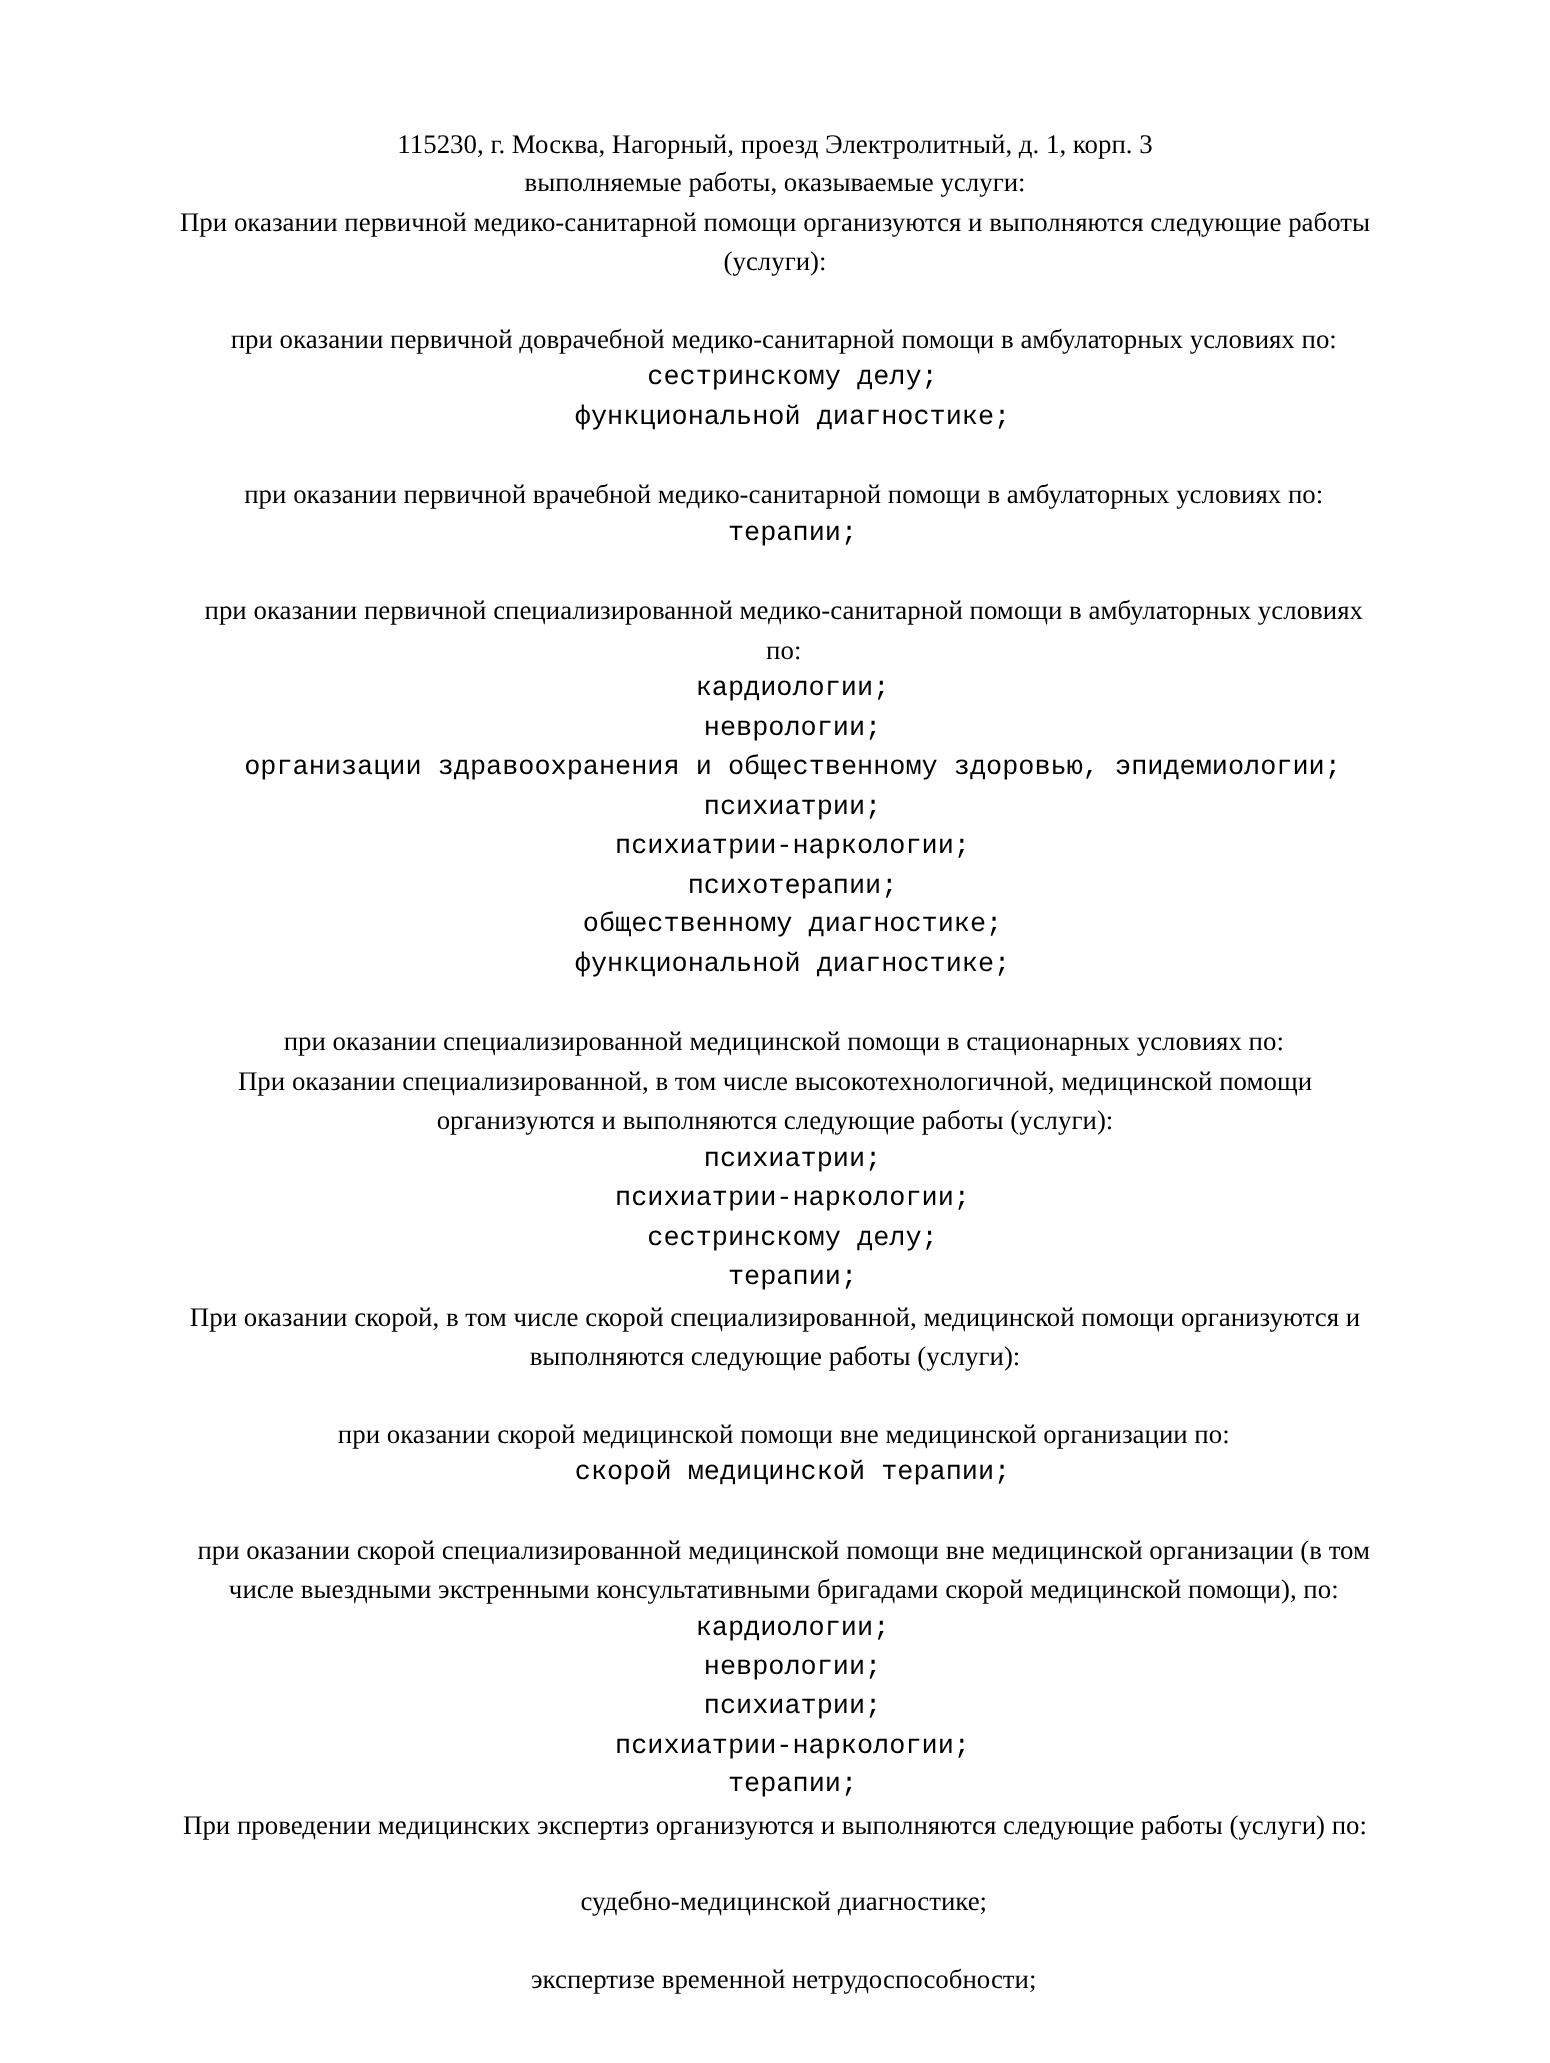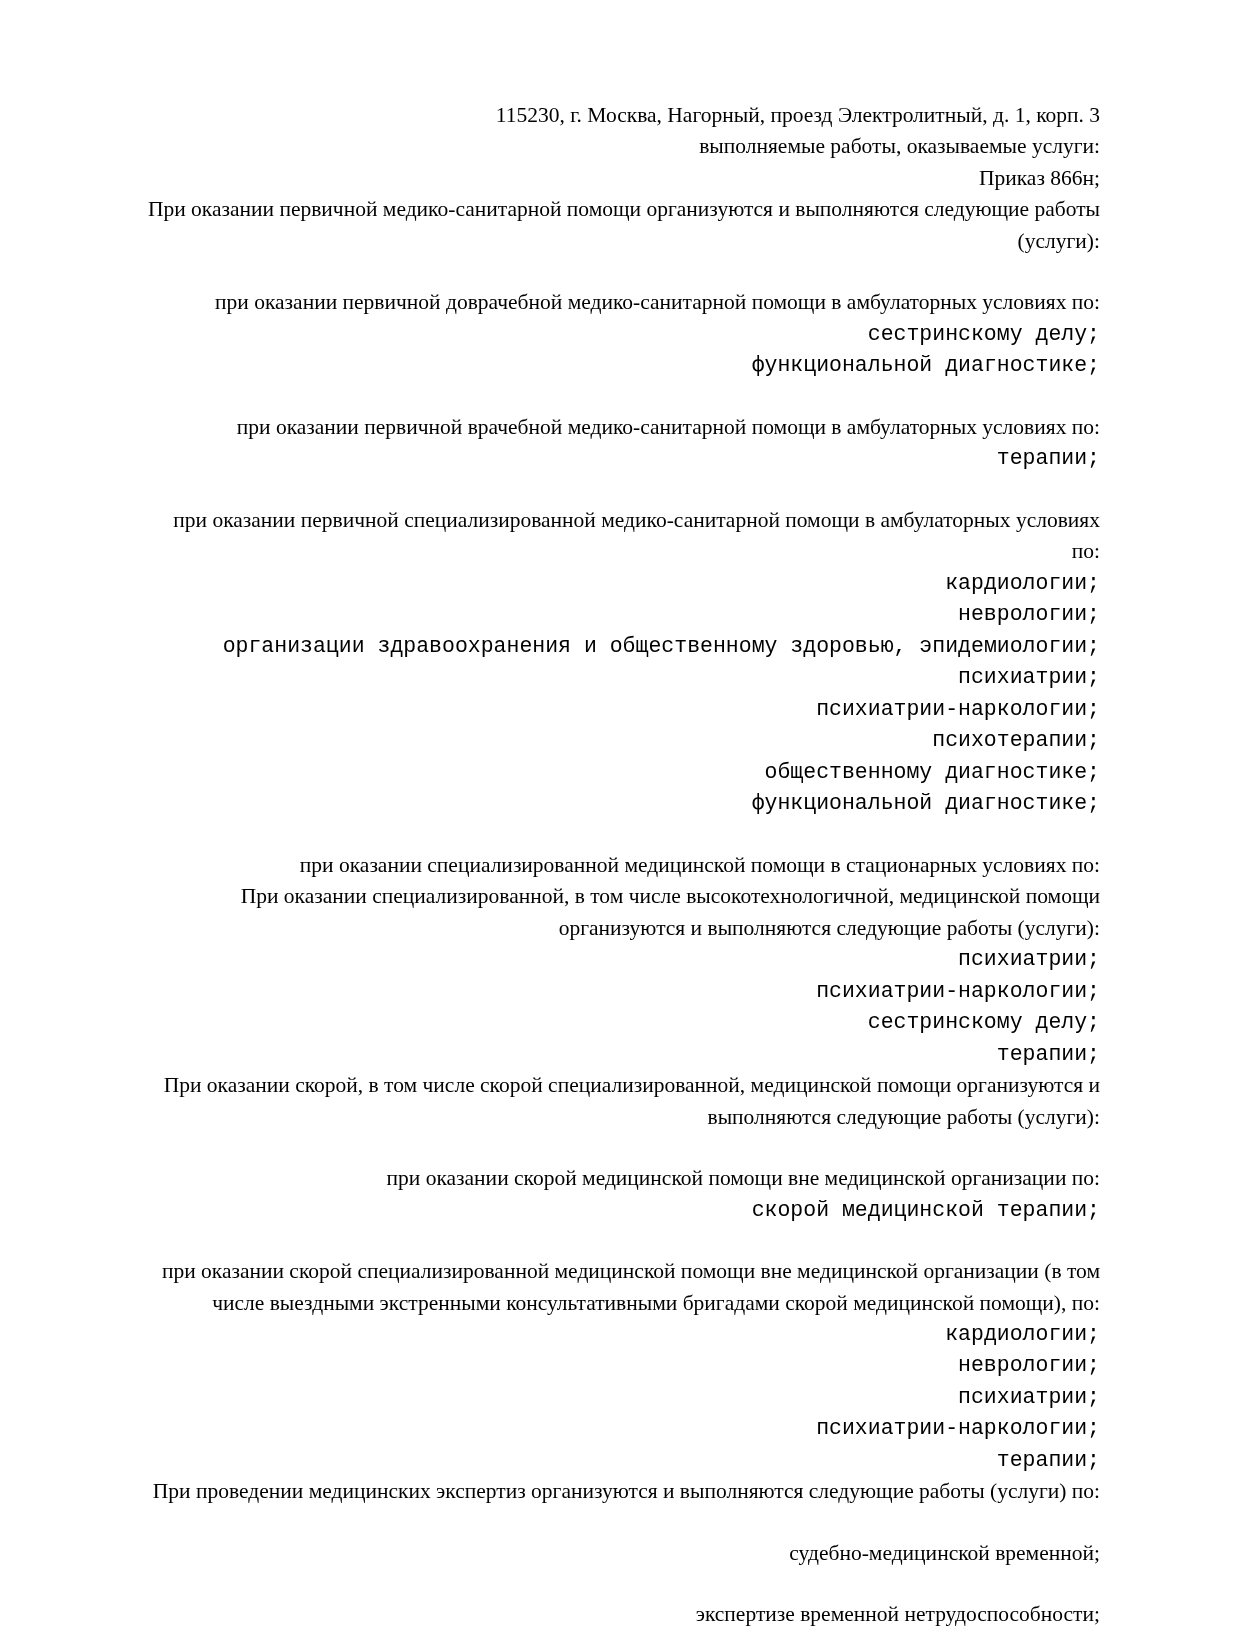--- a/index.html
+++ b/index.html
@@ -13,41 +13,40 @@
     position: relative;
     background: #ffffff;
     box-sizing: border-box;
     padding: 100px 140px 0 140px;
     font-family: "Liberation Serif", "DejaVu Serif", serif;
     color: #000000;
   }
   .doc-body {
     font-size: 21.5px;
     line-height: 1.465;
-    text-align: right;
+    text-align: center;
   }
   .line {
     white-space: pre-wrap;
     margin: 0;
     padding: 0;
   }
   
   .ind-0 { padding-left: 0; }
   .ind-1 { padding-left: 14px; margin-top: 30px; }
   .ind-2 { padding-left: 28px; font-family: Liberation Mono, monospace; }
 </style>
 </head>
 <body>
 
 <div class="page">
   <div class="doc-body">
 
     <p class="line ind-0">115230, г. Москва, Нагорный, проезд Электролитный, д. 1, корп. 3</p>
     <p class="line ind-0">выполняемые работы, оказываемые услуги:</p>
-    <p class="line ind-0">Приказ 866н;</p>
 
     <p class="line ind-0">При оказании первичной медико-санитарной помощи организуются и выполняются следующие работы (услуги):</p>
     <p class="line ind-1">при оказании первичной доврачебной медико-санитарной помощи в амбулаторных условиях по:</p>
     <p class="line ind-2">сестринскому делу;</p>
     <p class="line ind-2">функциональной диагностике;</p>
     <p class="line ind-1">при оказании первичной врачебной медико-санитарной помощи в амбулаторных условиях по:</p>
     <p class="line ind-2">терапии;</p>
     <p class="line ind-1">при оказании первичной специализированной медико-санитарной помощи в амбулаторных условиях по:</p>
     <p class="line ind-2">кардиологии;</p>
     <p class="line ind-2">неврологии;</p>
@@ -69,17 +68,17 @@
     <p class="line ind-1">при оказании скорой медицинской помощи вне медицинской организации по:</p>
     <p class="line ind-2">скорой медицинской терапии;</p>
     <p class="line ind-1">при оказании скорой специализированной медицинской помощи вне медицинской организации (в том числе выездными экстренными консультативными бригадами скорой медицинской помощи), по:</p>
     <p class="line ind-2">кардиологии;</p>
     <p class="line ind-2">неврологии;</p>
     <p class="line ind-2">психиатрии;</p>
     <p class="line ind-2">психиатрии-наркологии;</p>
     <p class="line ind-2">терапии;</p>
 
     <p class="line ind-0">При проведении медицинских экспертиз организуются и выполняются следующие работы (услуги) по:</p>
-    <p class="line ind-1">судебно-медицинской временной;</p>
+    <p class="line ind-1">судебно-медицинской диагностике;</p>
     <p class="line ind-1">экспертизе временной нетрудоспособности;</p>
 
   </div>
 </div>
 
 </body></html>

